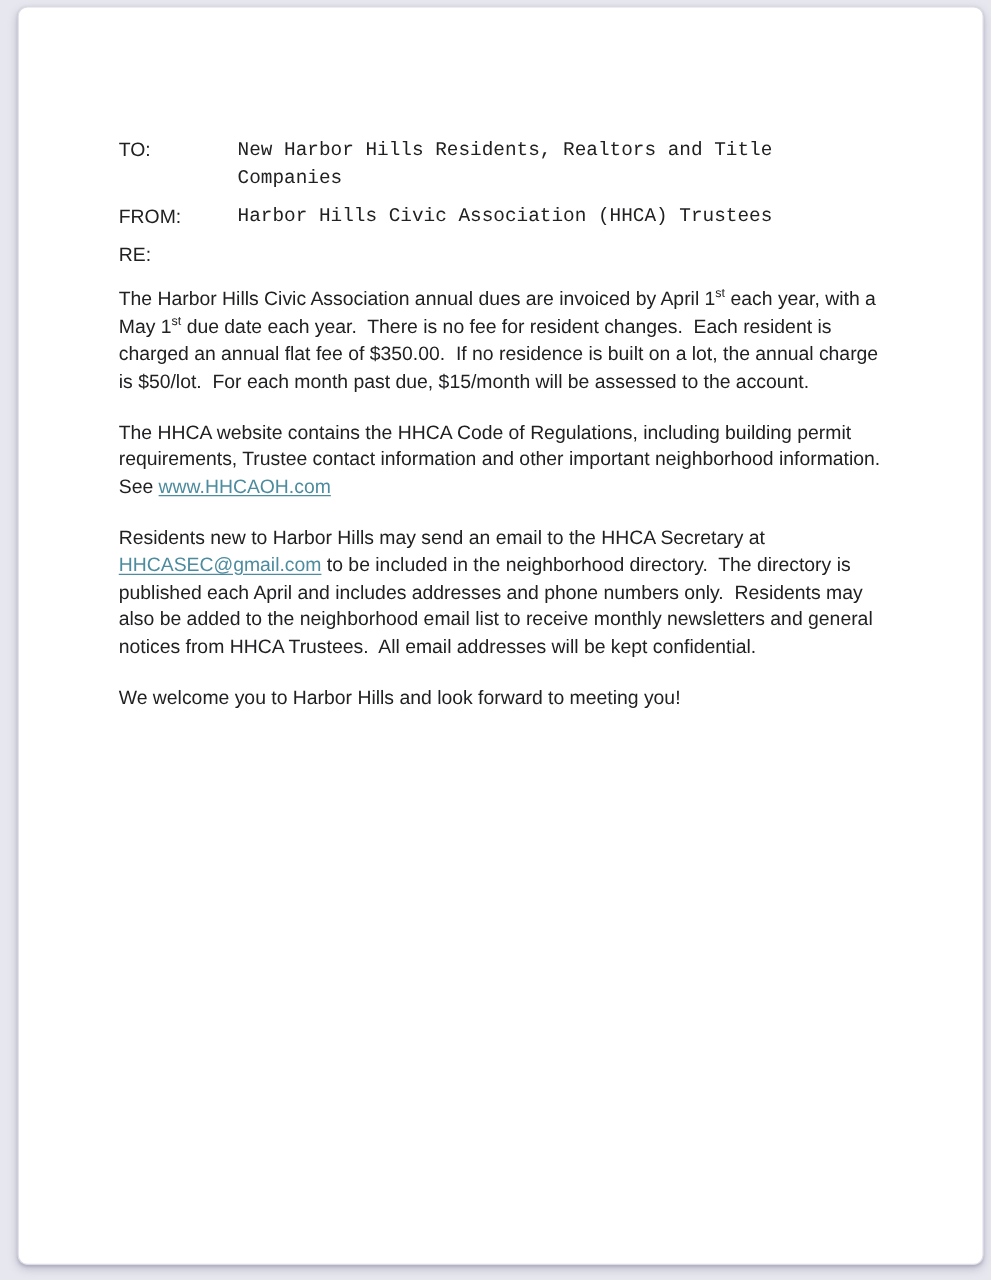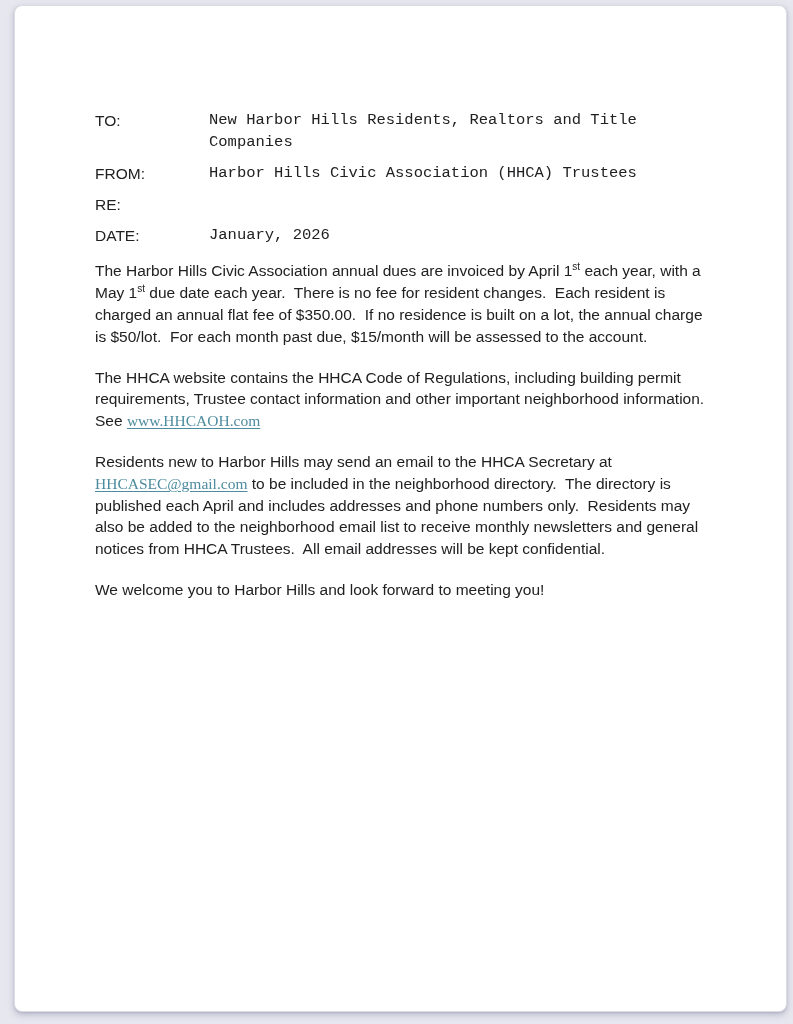--- a/index.html
+++ b/index.html
@@ -37,21 +37,20 @@
     color:var(--ink);
     font-size:15.5px;
     line-height:21.7px;
   }
   .memo{
     margin:0 0 14px 0;
   }
   .memo-row{
     display:flex;
     margin:0 0 9.3px 0;
-    gap:19px;
   }
   .memo-label{
     width:95px;
     flex:0 0 95px;
   }
   .memo-value{
     flex:1;
     font-family:Liberation Mono, monospace;
   }
   .para{
@@ -61,21 +60,20 @@
   .para sup{
     font-size:10px;
     line-height:0;
     vertical-align:super;
   }
   a.doc-link{
     color:var(--link);
     text-decoration:underline;
     text-underline-offset:2px;
     cursor:pointer;
-    font-family:Liberation Serif, serif;
   }
 </style>
 </head>
 <body>
 
 <div class="screen">
   <div class="page">
     <div class="content">
 
       <div class="memo">
@@ -83,24 +81,20 @@
           <span class="memo-label">TO:</span>
           <span class="memo-value">New Harbor Hills Residents, Realtors and Title Companies</span>
         </div>
         <div class="memo-row">
           <span class="memo-label">FROM:</span>
           <span class="memo-value">Harbor Hills Civic Association (HHCA) Trustees</span>
         </div>
         <div class="memo-row">
           <span class="memo-label">RE:</span>
         </div>
-        <div class="memo-row">
-          <span class="memo-label">DATE:</span>
-          <span class="memo-value">January, 2026</span>
-        </div>
       </div>
 
       <p class="para"><span>The Harbor Hills Civic Association annual dues are invoiced by April 1</span><sup>st</sup><span> each year, with a May 1</span><sup>st</sup><span> due date each year.  There is no fee for resident changes.  Each resident is charged an annual flat fee of $350.00.  If no residence is built on a lot, the annual charge is $50/lot.  For each month past due, $15/month will be assessed to the account.</span></p>
       <p class="para"><span>The HHCA website contains the HHCA Code of Regulations, including building permit requirements, Trustee contact information and other important neighborhood information. See </span><a class="doc-link" href="#">www.HHCAOH.com</a></p>
       <p class="para"><span>Residents new to Harbor Hills may send an email to the HHCA Secretary at </span><a class="doc-link" href="#">HHCASEC@gmail.com</a><span> to be included in the neighborhood directory.  The directory is published each April and includes addresses and phone numbers only.  Residents may also be added to the neighborhood email list to receive monthly newsletters and general notices from HHCA Trustees.  All email addresses will be kept confidential.</span></p>
       <p class="para"><span>We welcome you to Harbor Hills and look forward to meeting you!</span></p>
 
     </div>
   </div>
 </div>

